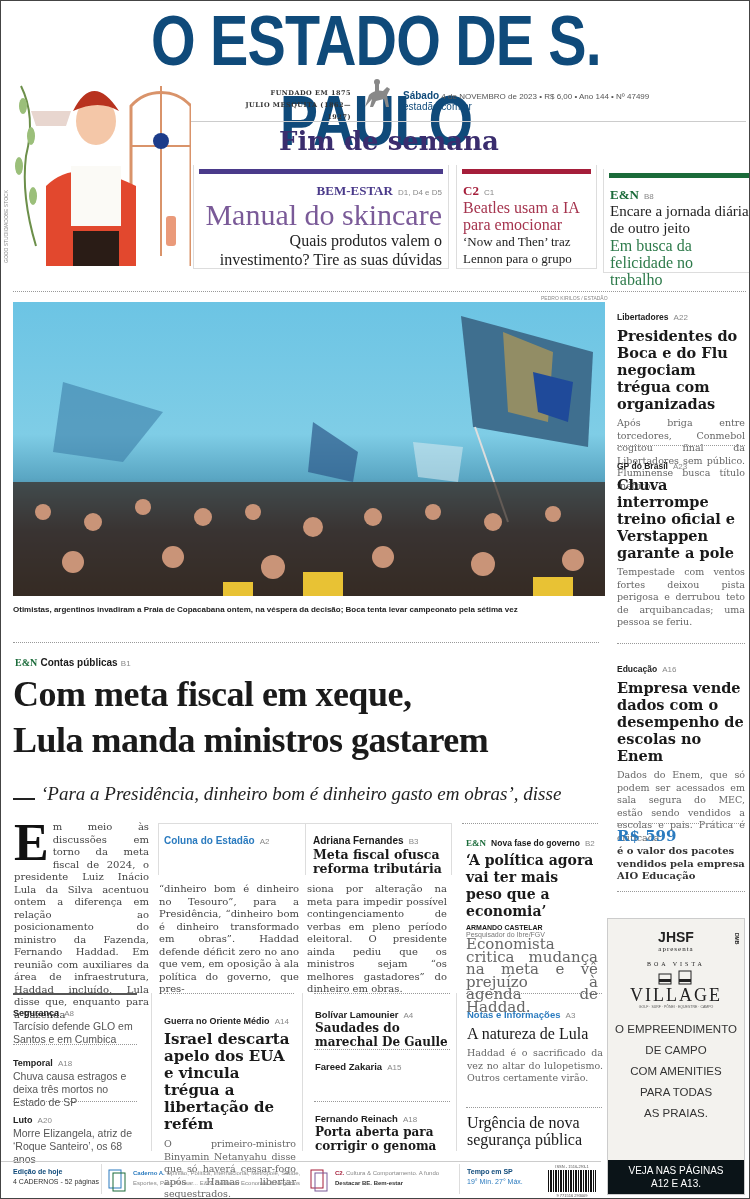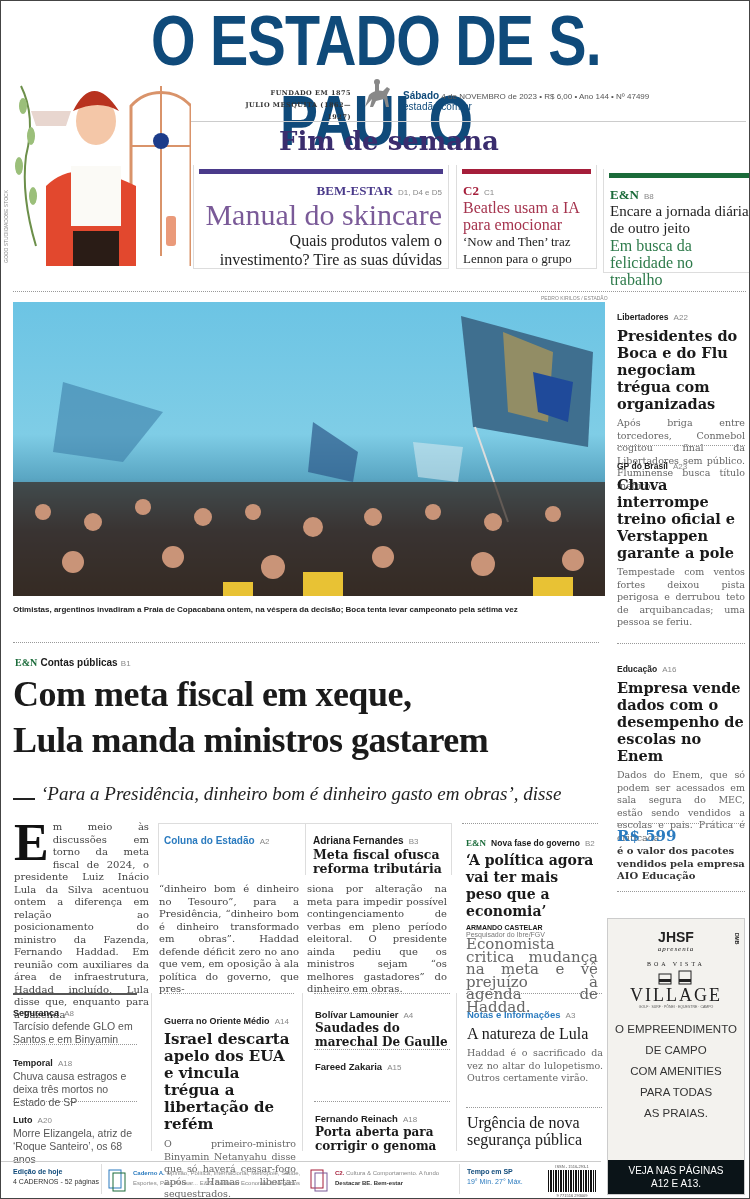--- a/index.html
+++ b/index.html
@@ -229,21 +229,21 @@
   <span class="pageref">B2</span>
   <div style="font-size:14px;line-height:17px;font-weight:bold;margin-top:2px;">‘A política agora vai ter mais peso que a economia’</div>
   <div class="sans" style="font-size:7px;font-weight:bold;margin-top:4px;">ARMANDO CASTELAR</div>
   <div class="sans" style="font-size:7px;color:#777;">Pesquisador do Ibre/FGV</div>
   <div class="side-p" style="font-size:15px;">Economista critica mudança na meta e vê prejuízo à agenda de Haddad.</div>
 </div>
 
 <div class="abs" style="left:12px;top:992px;width:124px;height:2px;background:#555;"></div>
 <div class="abs" style="left:12px;top:1000px;width:126px;">
   <span class="brief-k">Segurança</span> <span class="pageref">A8</span>
-  <div class="brief-t">Tarcísio defende GLO em Santos e em Binyamin</div>
+  <div class="brief-t">Tarcísio defende GLO em Santos e em Cumbica</div>
 </div>
 <div class="abs dotted" style="left:12px;top:1043px;width:124px;"></div>
 <div class="abs" style="left:12px;top:1050px;width:126px;">
   <span class="brief-k">Temporal</span> <span class="pageref">A18</span>
   <div class="brief-t">Chuva causa estragos e deixa três mortos no Estado de SP</div>
 </div>
 <div class="abs dotted" style="left:12px;top:1100px;width:124px;"></div>
 <div class="abs" style="left:12px;top:1107px;width:126px;">
   <span class="brief-k">Luto</span> <span class="pageref">A20</span>
   <div class="brief-t">Morre Elizangela, atriz de ‘Roque Santeiro’, os 68 anos</div>
@@ -278,21 +278,21 @@
 <div class="abs" style="left:466px;top:1002px;width:136px;">
   <span class="brief-k" style="color:#2b7bbf;font-size:9.5px;">Notas e Informações</span> <span class="pageref">A3</span>
   <div class="lserif" style="font-size:16px;line-height:17px;margin-top:3px;">A natureza de Lula</div>
   <div class="side-p" style="font-size:9.5px;margin-top:5px;">Haddad é o sacrificado da vez no altar do lulopetismo. Outros certamente virão.</div>
 </div>
 <div class="abs dotted" style="left:465px;top:1106px;width:136px;"></div>
 <div class="abs lserif" style="left:466px;top:1113px;width:136px;font-size:16px;line-height:17px;">Urgência de nova segurança pública</div>
 
 <div class="abs ad">
   <div class="sans" style="font-size:14px;font-weight:bold;margin-top:10px;">JHSF</div>
-  <div class="lserif" style="font-size:7px;font-style:italic;letter-spacing:1px;">apresenta</div>
+  <div class="lserif" style="font-size:7px;letter-spacing:1px;">apresenta</div>
   <div class="lserif" style="font-size:6px;letter-spacing:3px;margin-top:8px;">BOA VISTA</div>
   <div style="margin:2px auto 0;width:50px;height:16px;">
     <svg width="50" height="16" viewBox="0 0 50 16">
         <rect x="8" y="5" width="12" height="10" fill="none" stroke="#222"></rect>
         <rect x="28" y="2" width="12" height="13" fill="none" stroke="#222"></rect>
         <rect x="8" y="10" width="12" height="3" fill="#222"></rect>
         <rect x="28" y="10" width="12" height="3" fill="#222"></rect>
       </svg>
   </div>
   <div class="lserif" style="font-size:18px;letter-spacing:2px;line-height:20px;">VILLAGE</div>

